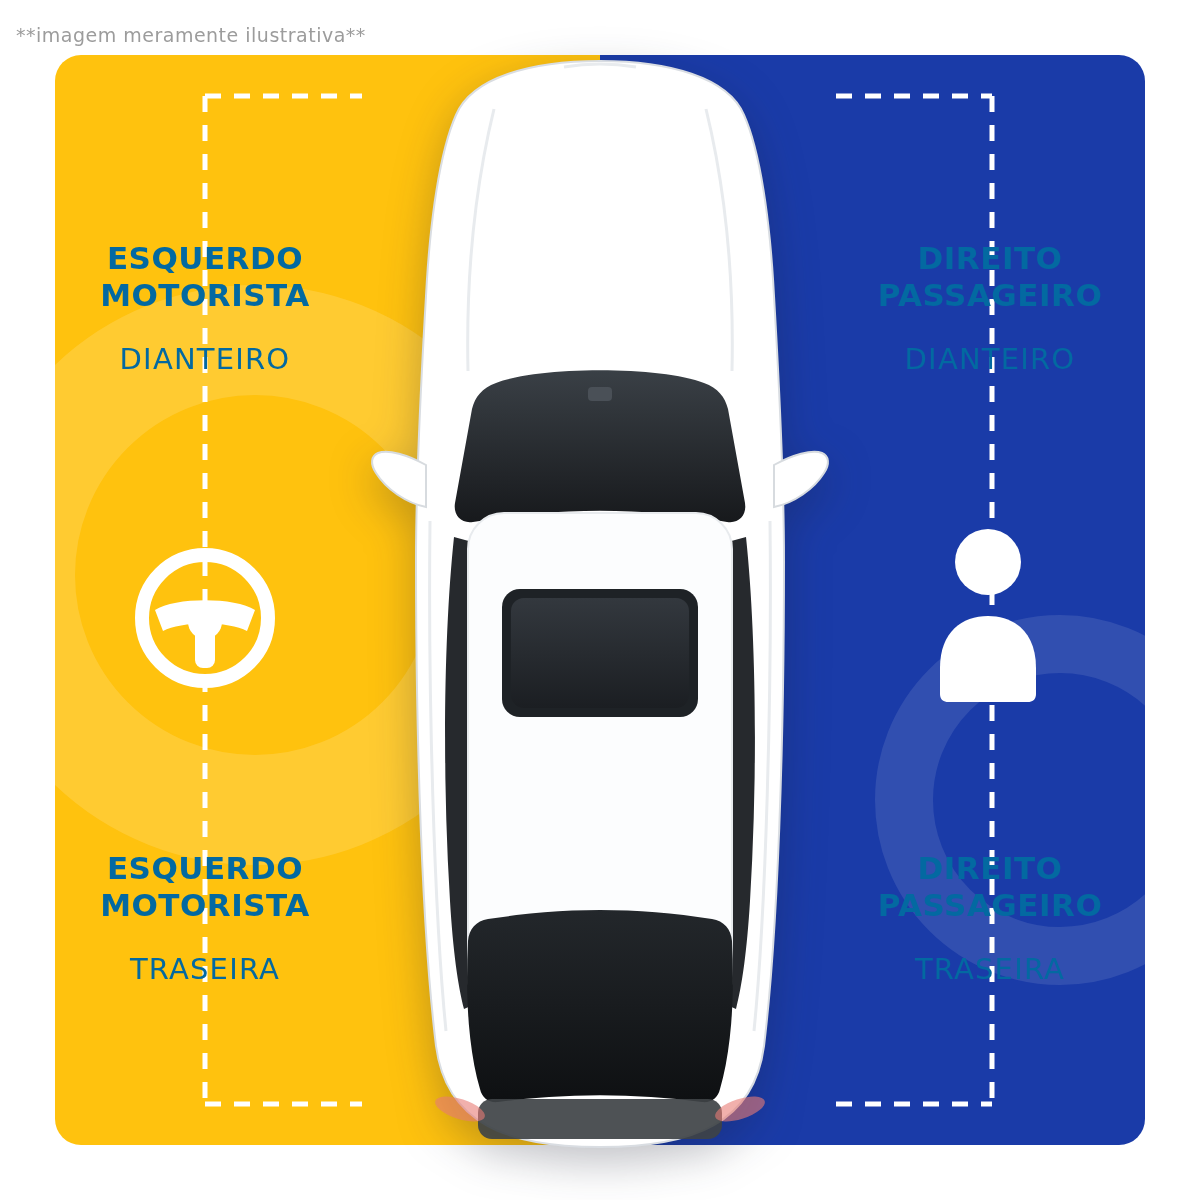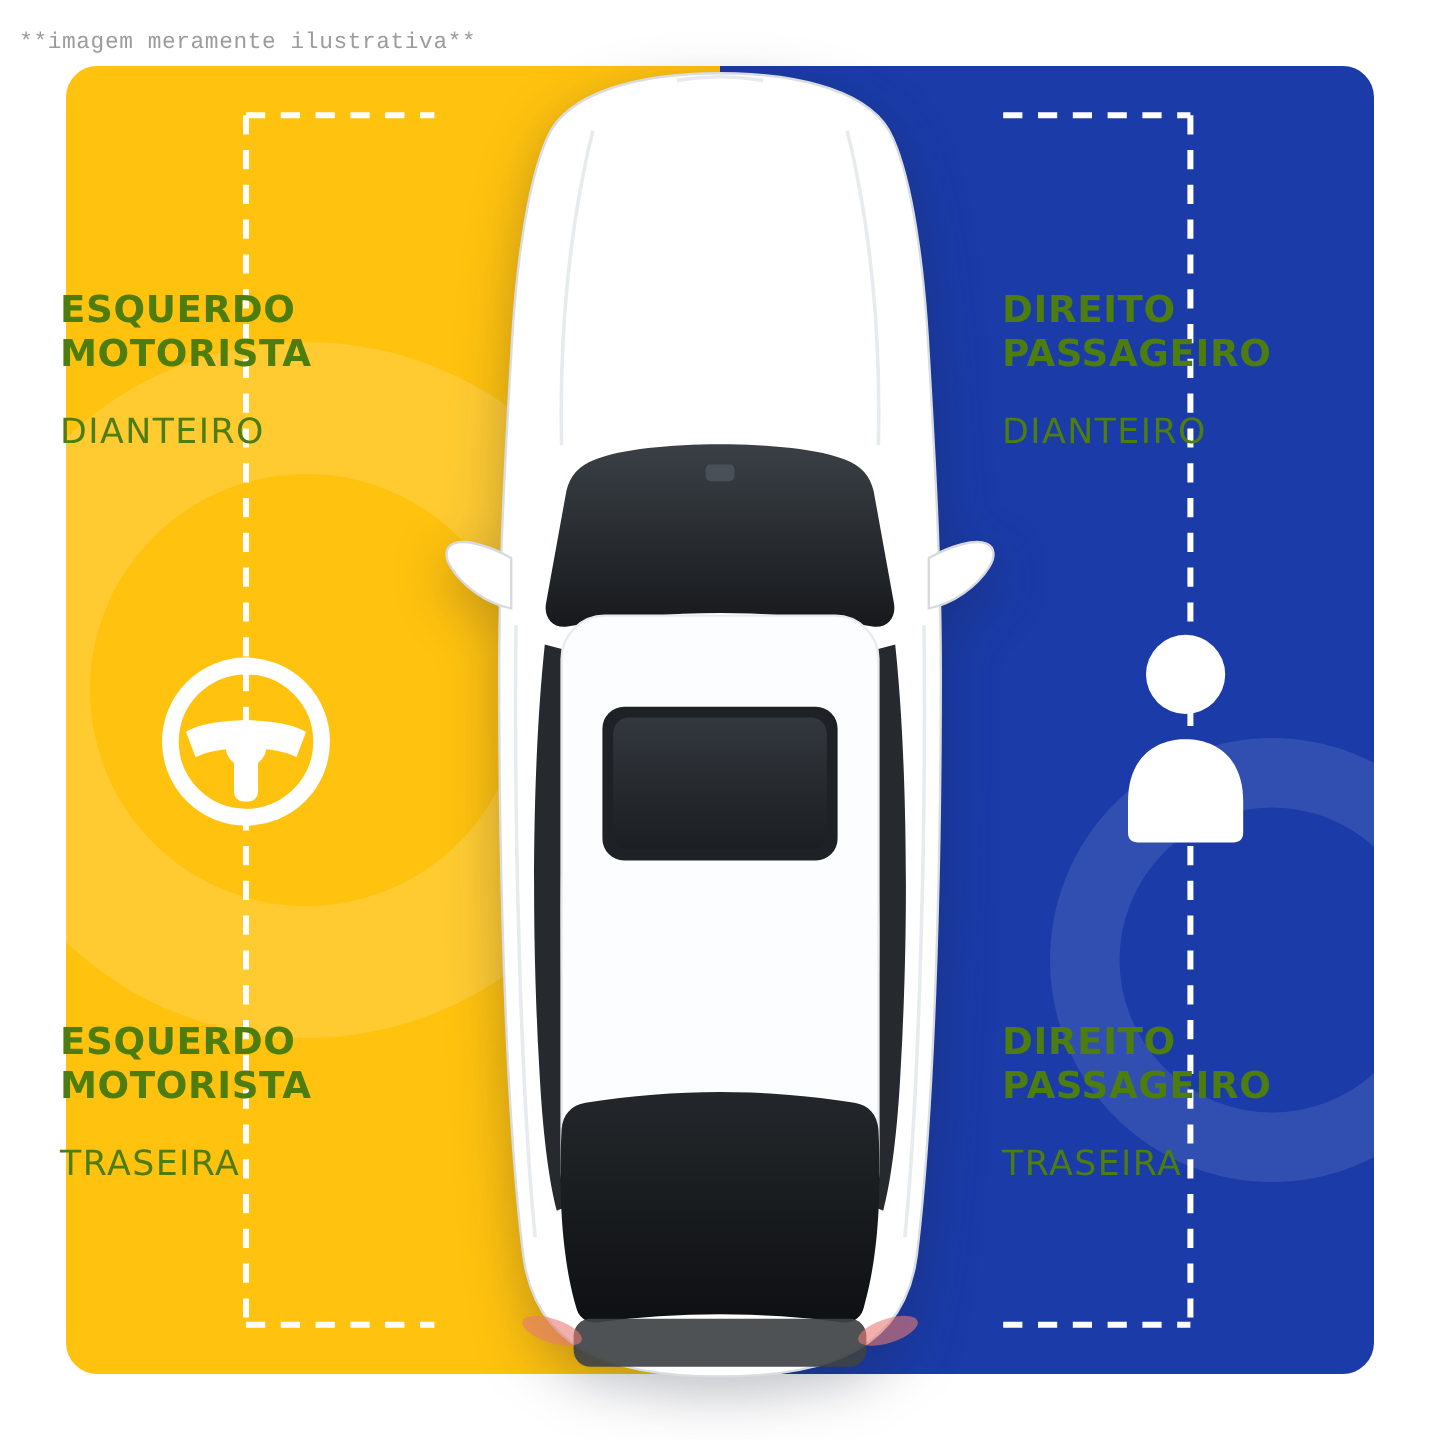--- a/index.html
+++ b/index.html
@@ -1,37 +1,37 @@
 <!DOCTYPE html>
 <html><head>
 <meta charset="utf-8">
 <style>
   * { margin:0; padding:0; box-sizing:border-box; }
   html,body { width:1200px; height:1200px; background:#ffffff;
     font-family:"DejaVu Sans","Liberation Sans",sans-serif; }
   .stage { position:relative; width:1200px; height:1200px; background:#fff; overflow:hidden; }
 
   .watermark { position:absolute; top:24px; left:16px; font-size:19px;
-    color:#9c9c9c; letter-spacing:.5px; font-weight:500;font-family:Liberation Mono, monospace; }
+    color:#9c9c9c; letter-spacing:.5px; font-weight:500; }
 
   .panel { position:absolute; left:55px; top:55px; width:1090px; height:1090px;
     border-radius:26px; overflow:hidden; }
   .half { position:absolute; top:0; height:100%; width:545px; overflow:hidden; }
   .half.yellow { left:0; background:#ffc20e; }
   .half.blue   { left:545px; background:#1a3ba8; }
 
   .deco { position:absolute; border-radius:50%; }
   .deco.g { left:-90px; top:230px; width:580px; height:580px;
     border:110px solid rgba(255,255,255,0.15); }
   .deco.a { left:275px; top:560px; width:370px; height:370px;
     border:58px solid rgba(255,255,255,0.10); }
 
   .guides { position:absolute; left:0; top:0; width:1200px; height:1200px; pointer-events:none; }
 
-  .label { position:absolute; width:310px; color:#4d7c0f; }
+  .label { position:absolute; width:310px; text-align:center; color:#0369a1; }
   .label .l1,.label .l2 { font-size:31px; font-weight:700; line-height:37px; letter-spacing:.5px; }
   .label .l3 { font-size:29px; font-weight:400; line-height:36px; letter-spacing:1.2px;margin-top:27px; }
   .label.front-left  { left:50px;  top:240px; }
   .label.rear-left   { left:50px;  top:850px; }
   .label.front-right { left:835px; top:240px; }
   .label.rear-right  { left:835px; top:850px; }
 
   .icon-driver    { position:absolute; left:133px; top:546px; width:144px; height:144px; }
   .icon-passenger { position:absolute; left:932px; top:528px; width:112px; height:176px; }
 

